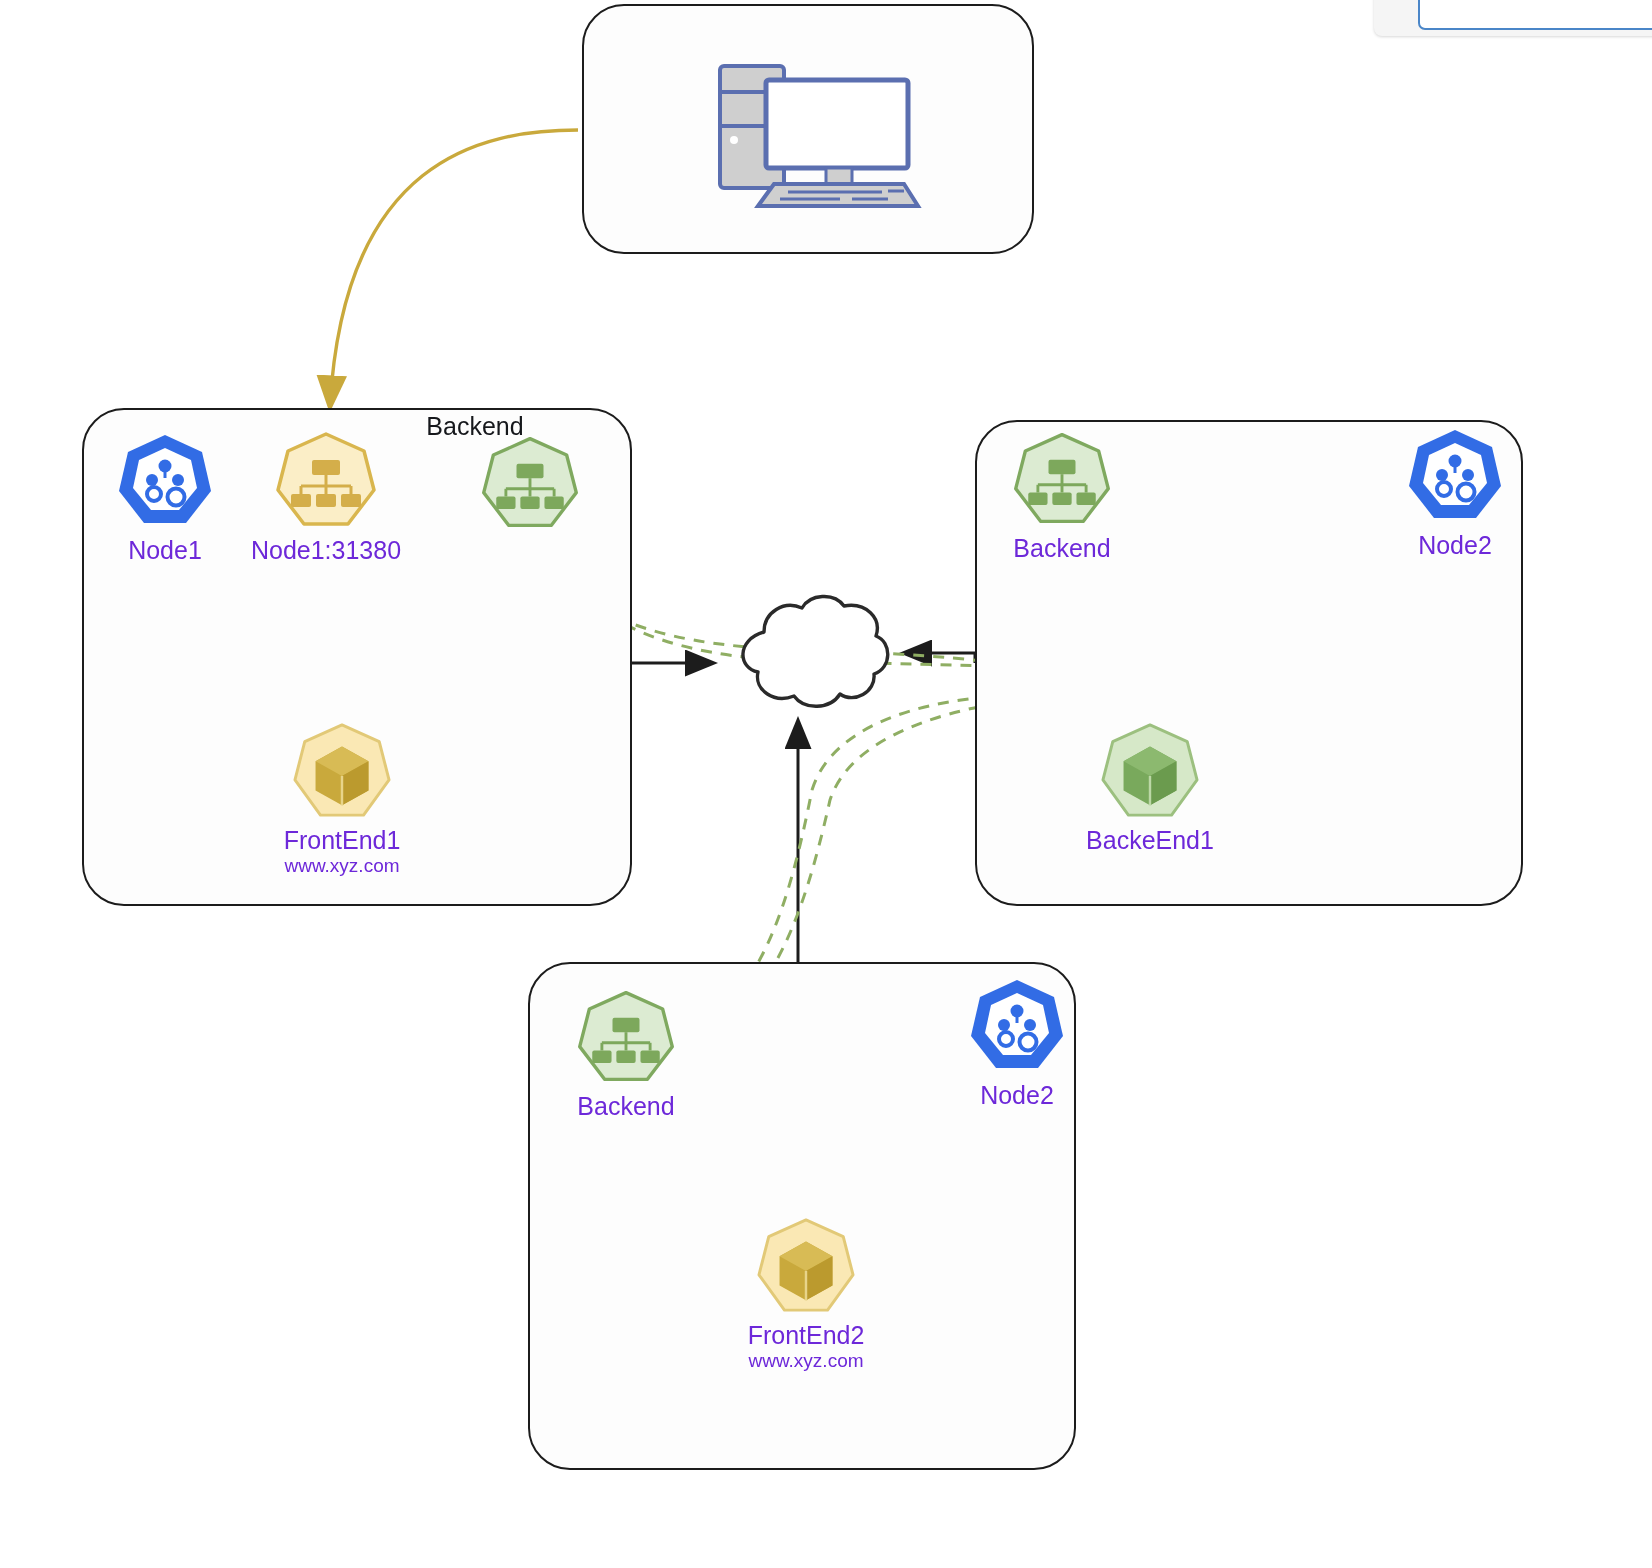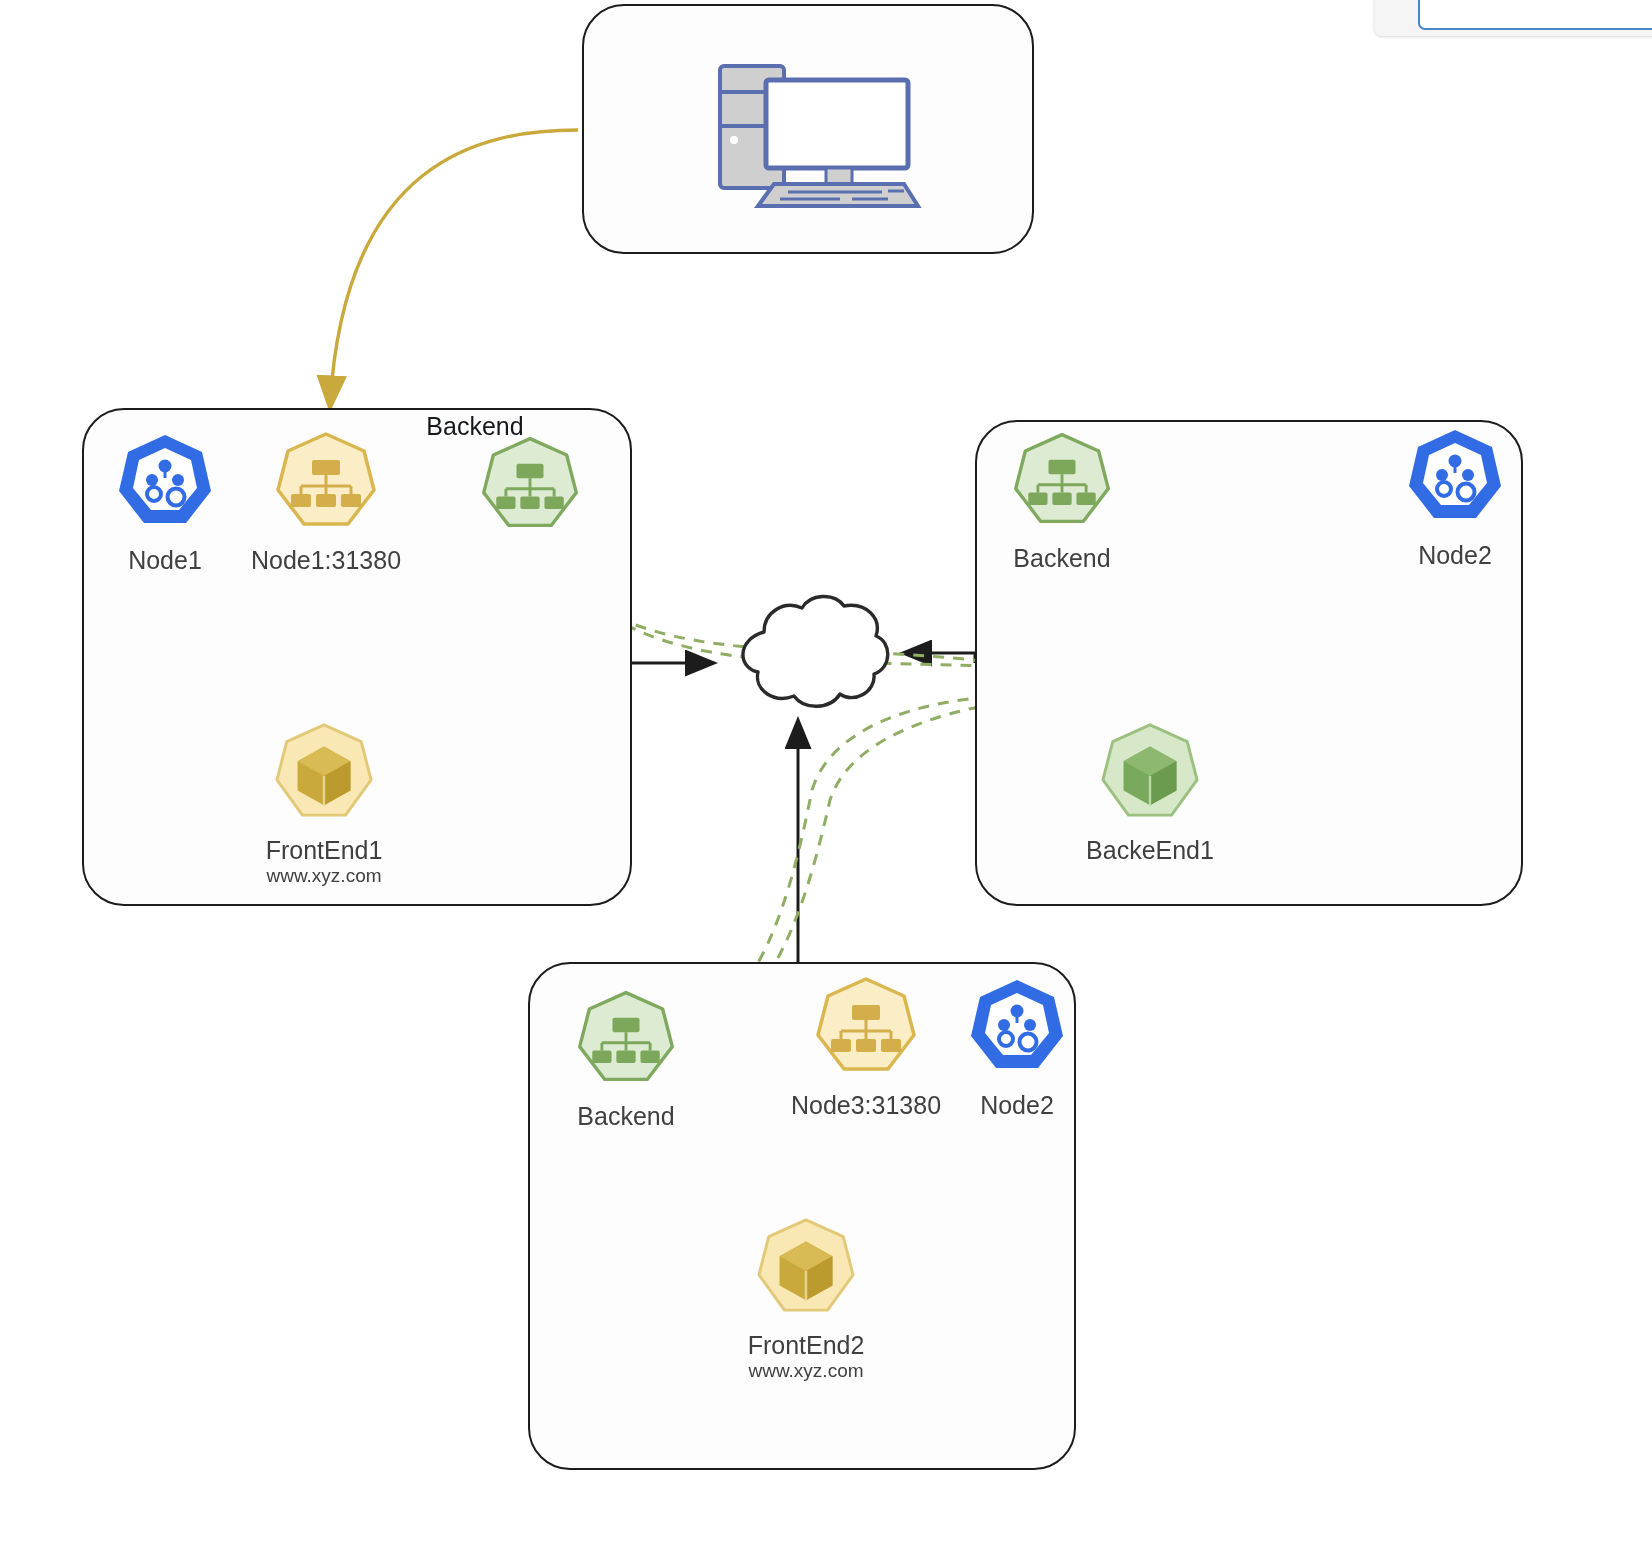--- a/index.html
+++ b/index.html
@@ -34,24 +34,24 @@
   .node {
     position: absolute;
     display: flex;
     flex-direction: column;
     align-items: center;
   }
   .node .glyph {
     display: block;
   }
   .node .caption {
-    margin-top: 16px;
+    margin-top: 6px;
     font-size: 25px;
     line-height: 1.16;
-    color: #404040;
+    color: #6d28d9;
     text-align: center;
     white-space: nowrap;
     font-family: "Liberation Sans", sans-serif;
   }
   .node .caption .sub {
     display: block;
     font-size: 19px;
   }
   .caption-above {
     position: absolute;
@@ -224,21 +224,21 @@
       <line x1="31" y1="56" x2="81" y2="56" stroke="#7da85c" stroke-width="3"></line>
       <line x1="31" y1="56" x2="31" y2="64" stroke="#7da85c" stroke-width="3"></line>
       <line x1="56" y1="56" x2="56" y2="64" stroke="#7da85c" stroke-width="3"></line>
       <line x1="81" y1="56" x2="81" y2="64" stroke="#7da85c" stroke-width="3"></line>
       <rect x="21" y="64" width="20" height="13" rx="2" fill="#7da85c"></rect>
       <rect x="46" y="64" width="20" height="13" rx="2" fill="#7da85c"></rect>
       <rect x="71" y="64" width="20" height="13" rx="2" fill="#7da85c"></rect>
     </svg>
   </div>
 
-  <div class="node" style="left:270px; top:722px; width:108px; height:170px;">
+  <div class="node" style="left:288px; top:722px; width:108px; height:170px;">
     <svg class="glyph" width="108" height="98" viewBox="0 0 110 100">
       <path d="M55,3 L93,20 L103,59 L77,95 L33,95 L7,59 L17,20 Z" fill="#fae8b4" stroke="#e2c977" stroke-width="3" stroke-linejoin="round"></path>
       <path d="M55,25 L82,40 L82,70 L55,85 L28,70 L28,40 Z" fill="#c9a93c"></path>
       <path d="M55,25 L82,40 L55,55 L28,40 Z" fill="#d8bb55"></path>
       <path d="M55,55 L82,40 L82,70 L55,85 Z" fill="#bb9a2e"></path>
       <line x1="55" y1="55" x2="55" y2="85" stroke="#e8d48a" stroke-width="2.5"></line>
     </svg>
     <div class="caption">
       <span>FrontEnd1</span>
       <span class="sub">www.xyz.com</span>
@@ -303,35 +303,20 @@
       <line x1="31" y1="56" x2="31" y2="64" stroke="#7da85c" stroke-width="3"></line>
       <line x1="56" y1="56" x2="56" y2="64" stroke="#7da85c" stroke-width="3"></line>
       <line x1="81" y1="56" x2="81" y2="64" stroke="#7da85c" stroke-width="3"></line>
       <rect x="21" y="64" width="20" height="13" rx="2" fill="#7da85c"></rect>
       <rect x="46" y="64" width="20" height="13" rx="2" fill="#7da85c"></rect>
       <rect x="71" y="64" width="20" height="13" rx="2" fill="#7da85c"></rect>
     </svg>
     <div class="caption">Backend</div>
   </div>
 
-  <div class="node" style="left:808px; top:975px; width:116px; height:150px;">
-    <svg class="glyph" width="112" height="100" viewBox="0 0 112 100">
-      <path d="M56,4 L94,21 L104,60 L78,94 L34,94 L8,60 L18,21 Z" fill="#fbeec7" stroke="#d9b64e" stroke-width="3.5" stroke-linejoin="round"></path>
-      <rect x="42" y="30" width="28" height="15" rx="2" fill="#d4ae4a"></rect>
-      <line x1="56" y1="45" x2="56" y2="56" stroke="#d4ae4a" stroke-width="3"></line>
-      <line x1="31" y1="56" x2="81" y2="56" stroke="#d4ae4a" stroke-width="3"></line>
-      <line x1="31" y1="56" x2="31" y2="64" stroke="#d4ae4a" stroke-width="3"></line>
-      <line x1="56" y1="56" x2="56" y2="64" stroke="#d4ae4a" stroke-width="3"></line>
-      <line x1="81" y1="56" x2="81" y2="64" stroke="#d4ae4a" stroke-width="3"></line>
-      <rect x="21" y="64" width="20" height="13" rx="2" fill="#d4ae4a"></rect>
-      <rect x="46" y="64" width="20" height="13" rx="2" fill="#d4ae4a"></rect>
-      <rect x="71" y="64" width="20" height="13" rx="2" fill="#d4ae4a"></rect>
-    </svg>
-    <div class="caption">Node3:31380</div>
-  </div>
 
   <div class="node" style="left:960px; top:975px; width:114px; height:150px;">
     <svg class="glyph" width="110" height="100" viewBox="0 0 110 100">
       <path d="M55,5 L92,22 L101,61 L76,93 L34,93 L9,61 L18,22 Z" fill="#326ce5"></path>
       <path d="M55,18 L81,30 L87,58 L69,80 L41,80 L23,58 L29,30 Z" fill="#ffffff"></path>
       <circle cx="55" cy="36" r="6.5" fill="#326ce5"></circle>
       <circle cx="42" cy="50" r="6" fill="#326ce5"></circle>
       <circle cx="68" cy="50" r="6" fill="#326ce5"></circle>
       <circle cx="44" cy="64" r="7" fill="none" stroke="#326ce5" stroke-width="4"></circle>
       <circle cx="66" cy="67" r="8.5" fill="none" stroke="#326ce5" stroke-width="4"></circle>

